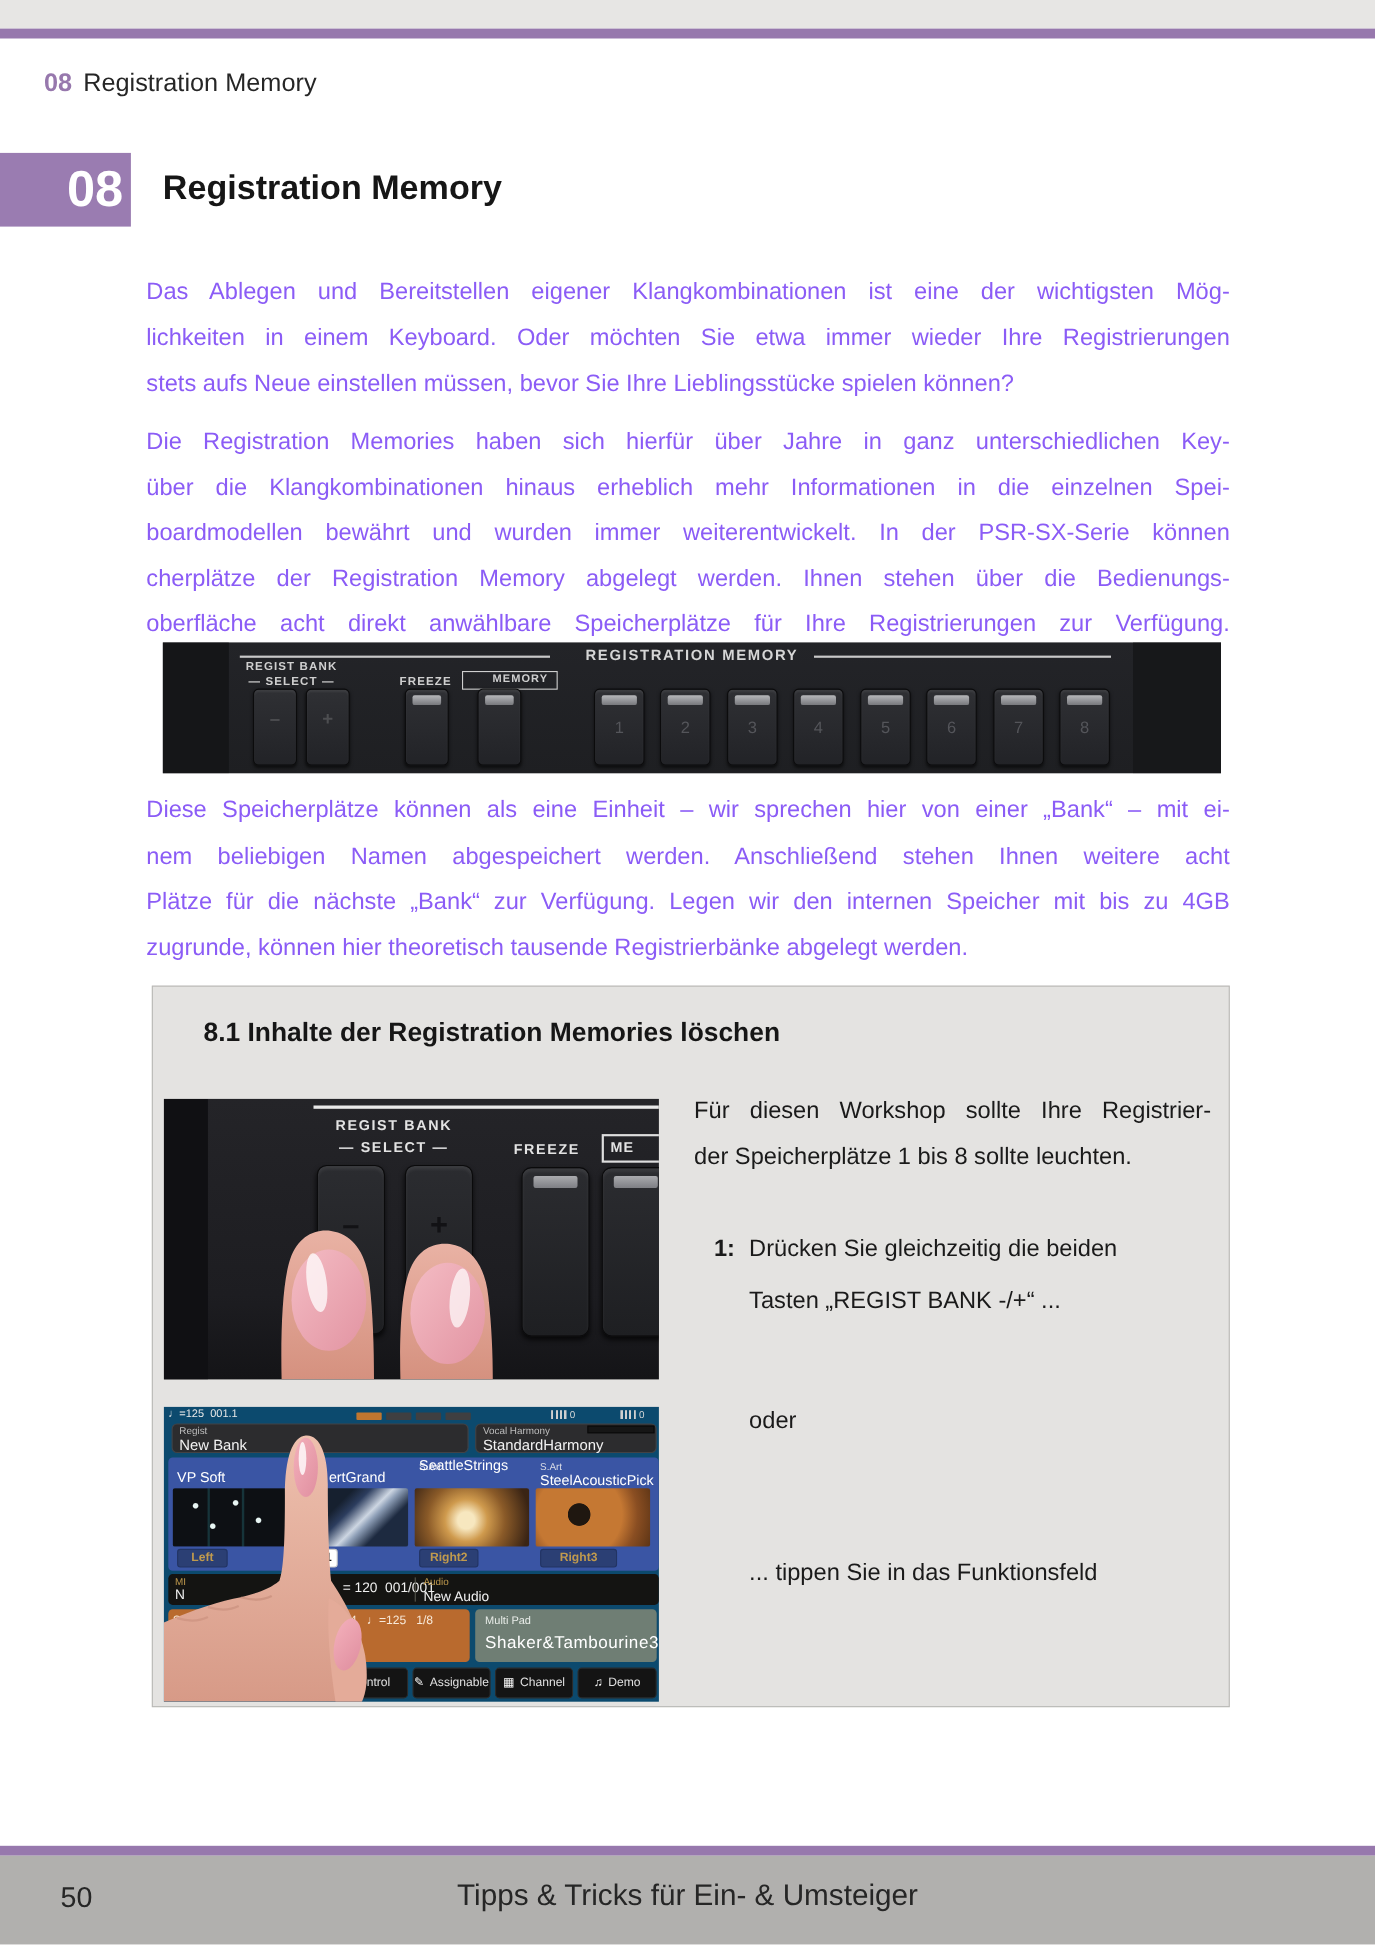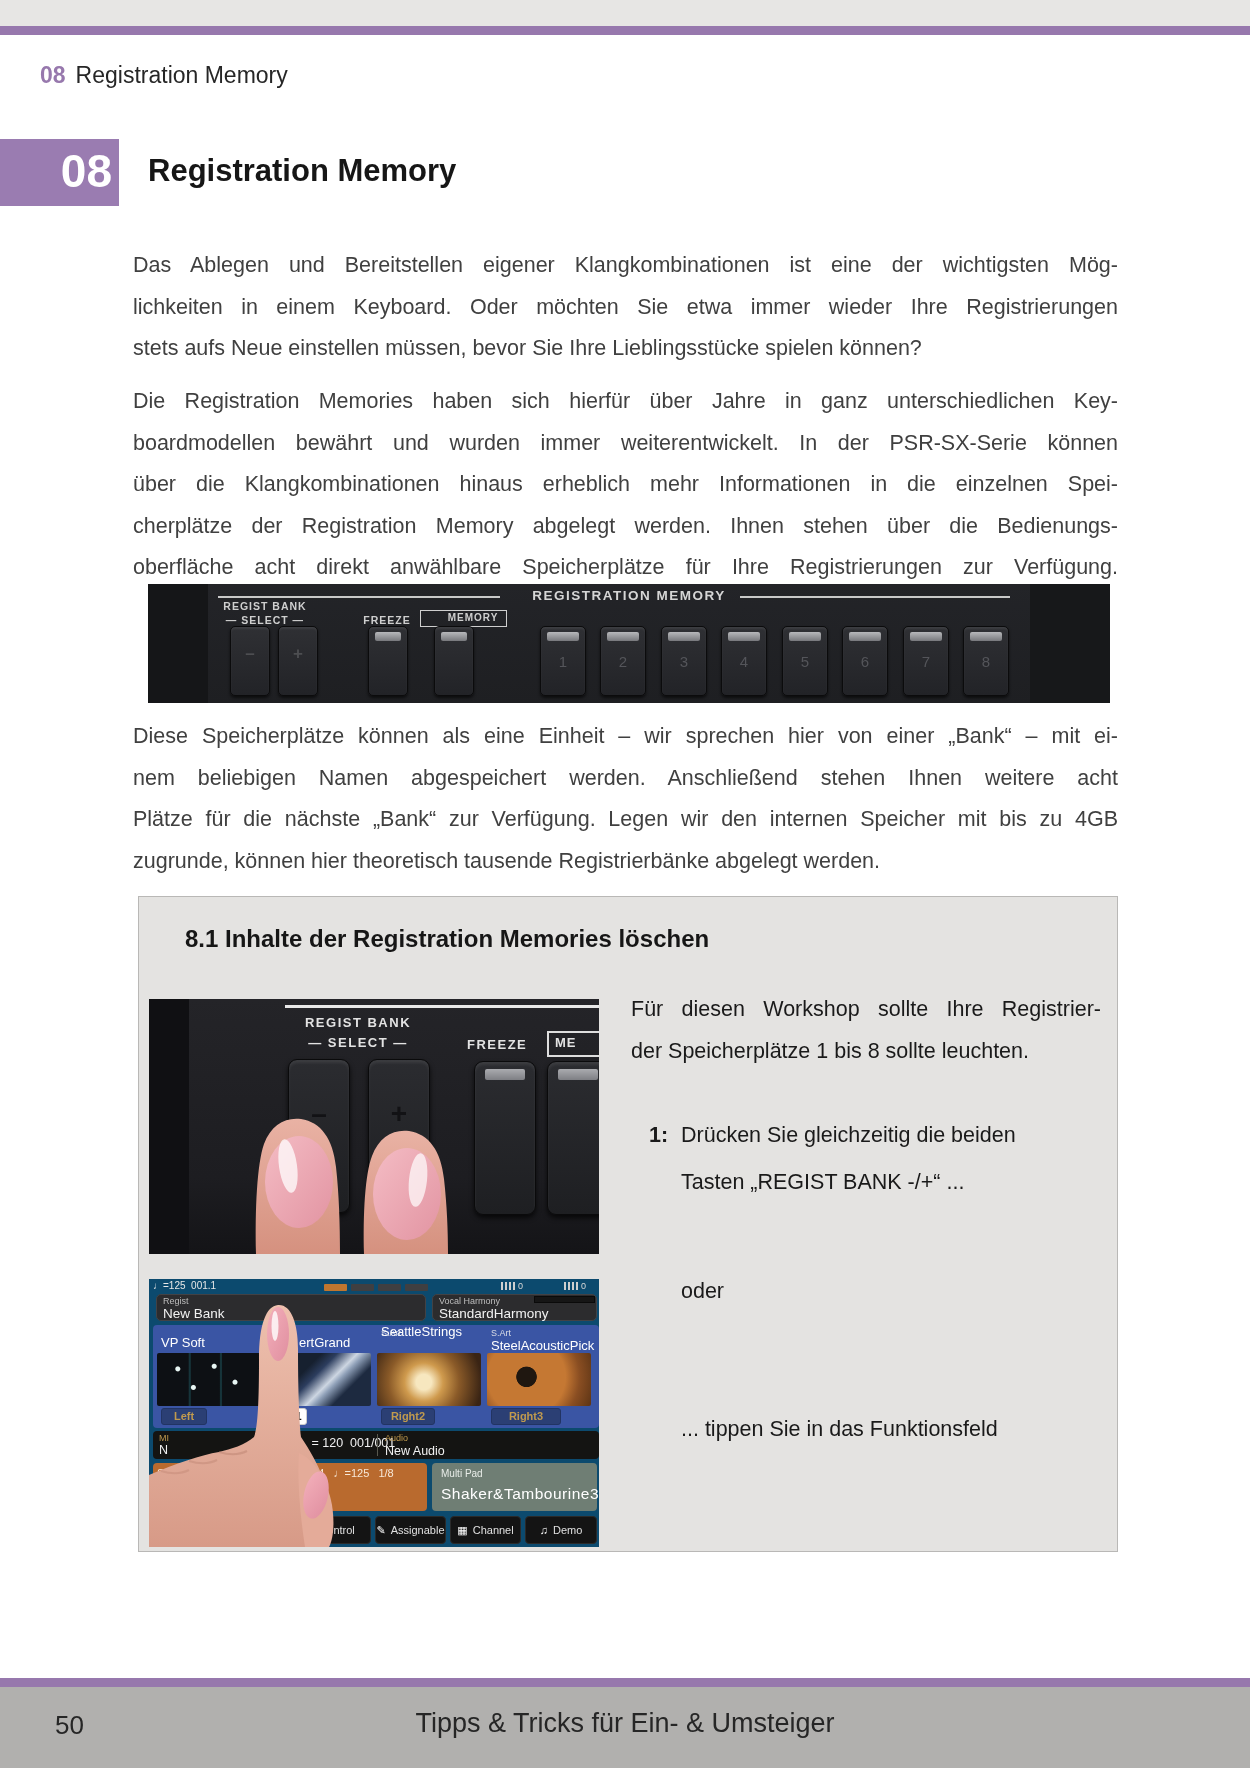--- a/index.html
+++ b/index.html
@@ -20,21 +20,21 @@
   .runhead .no{color:#9778ad;font-weight:bold;}
   .runhead .ti{color:#262626;margin-left:10px;}
 
   
   .chapblock{left:0;top:139px;width:119px;height:67px;background:#9a7cb1;}
   .chapno{left:0;top:139px;width:112px;height:67px;line-height:64px;text-align:right;
           color:#ffffff;font-size:46px;font-weight:bold;padding-right:14px;}
   .chaptitle{left:148px;top:153px;font-size:31px;font-weight:bold;color:#161616;}
 
   
-  .para{left:133px;width:985px;font-size:21.5px;color:#404040;}
+  .para{left:133px;width:985px;font-size:21.5px;color:#8b5cf6;}
   .para .ln{height:41.5px;line-height:41.5px;white-space:nowrap;overflow:hidden;
             text-align:justify;text-align-last:justify;}
   .para .ll{height:41.5px;line-height:41.5px;white-space:nowrap;overflow:hidden;text-align:left;}
 
   
   .panelimg{left:148px;top:584px;width:962px;height:119px;background:linear-gradient(180deg,#232428,#1e1f22);overflow:hidden;}
   .panel-left{left:0;top:0;width:60px;height:119px;background:#151618;}
   .panel-right{left:882px;top:0;width:80px;height:119px;background:#17181a;}
   .panel-title{left:0;top:4px;width:962px;text-align:center;color:#d6d6d6;font-size:13.5px;
                font-weight:bold;letter-spacing:1.5px;}
@@ -124,22 +124,22 @@
   <div class="abs chaptitle">Registration Memory</div>
 
   <div class="abs para" style="top:245px">
     <div class="ln">Das Ablegen und Bereitstellen eigener Klangkombinationen ist eine der wichtigsten Mög-</div>
     <div class="ln">lichkeiten in einem Keyboard. Oder möchten Sie etwa immer wieder Ihre Registrierungen</div>
     <div class="ll">stets aufs Neue einstellen müssen, bevor Sie Ihre Lieblingsstücke spielen können?</div>
   </div>
 
   <div class="abs para" style="top:381px">
     <div class="ln">Die Registration Memories haben sich hierfür über Jahre in ganz unterschiedlichen Key-</div>
+    <div class="ln">über die Klangkombinationen hinaus erheblich mehr Informationen in die einzelnen Spei-</div>
     <div class="ln">boardmodellen bewährt und wurden immer weiterentwickelt. In der PSR-SX-Serie können</div>
-    <div class="ln">über die Klangkombinationen hinaus erheblich mehr Informationen in die einzelnen Spei-</div>
     <div class="ln">cherplätze der Registration Memory abgelegt werden. Ihnen stehen über die Bedienungs-</div>
     <div class="ln">oberfläche acht direkt anwählbare Speicherplätze für Ihre Registrierungen zur Verfügung.</div>
   </div>
 
   <div class="abs panelimg">
     <div class="abs panel-left"></div>
     <div class="abs panel-right"></div>
     <div class="abs pline" style="left:70px;width:282px;"></div>
     <div class="abs pline" style="left:592px;width:270px;"></div>
     <div class="abs panel-title">REGISTRATION MEMORY</div>

